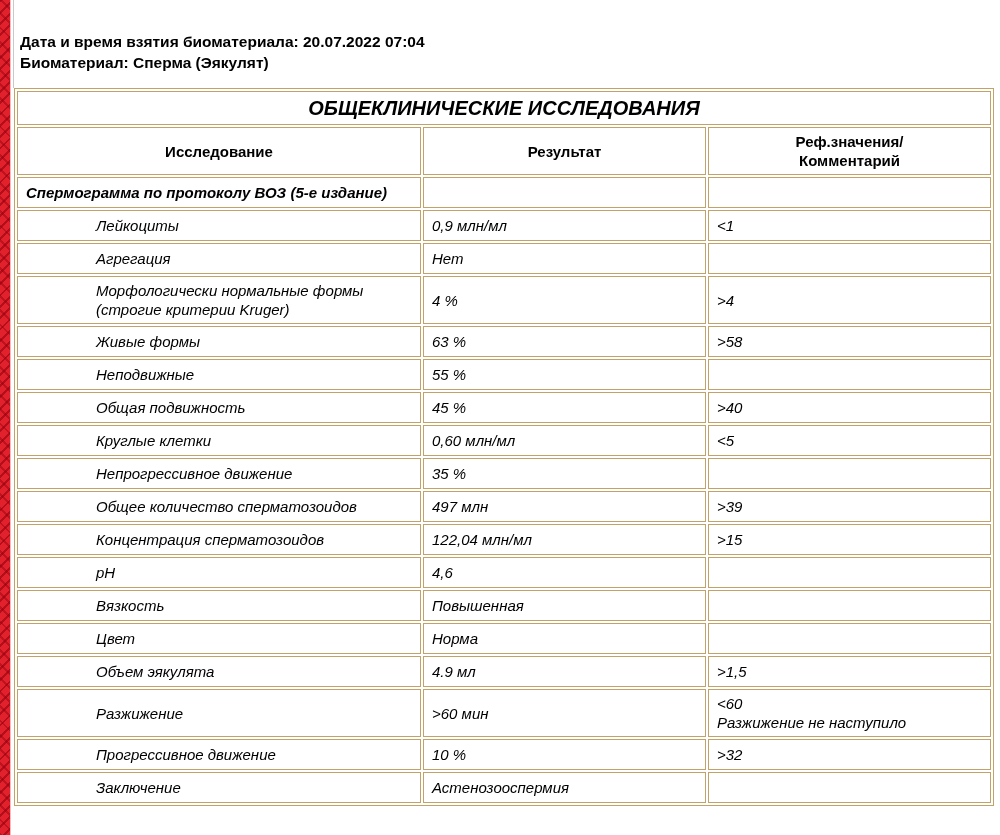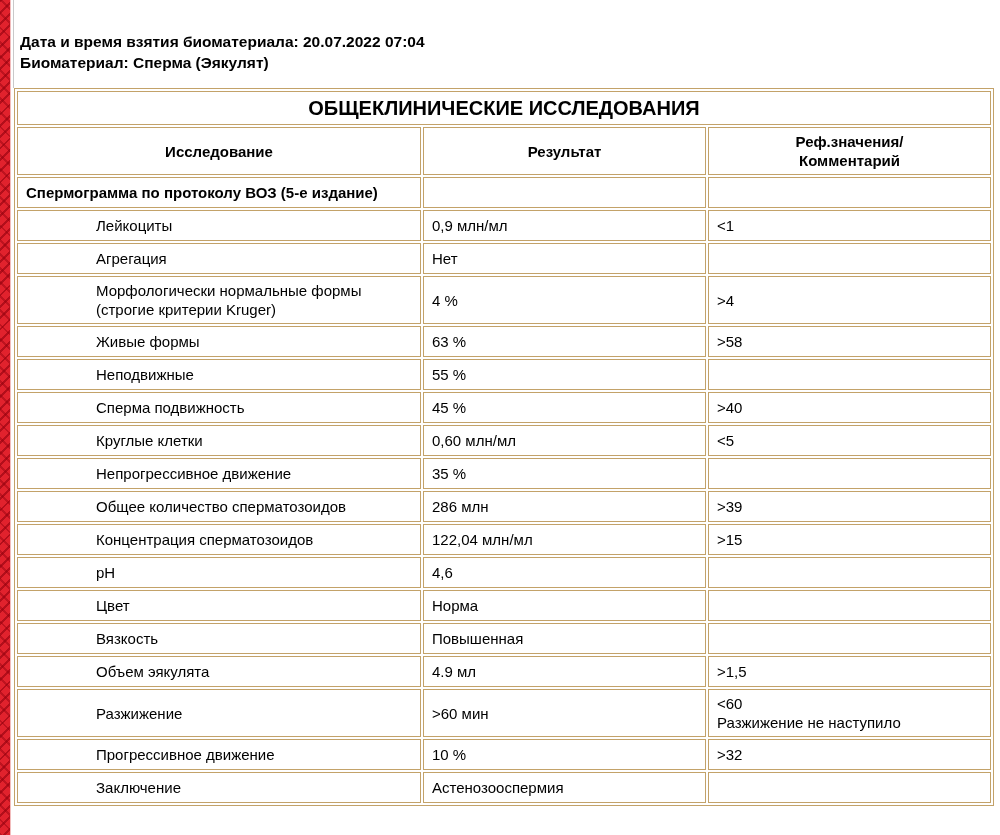--- a/index.html
+++ b/index.html
@@ -49,21 +49,21 @@
     font-size:20px !important; line-height:24px !important;
     font-weight:bold;
     height:41px;
   }
   th.col-h {
     text-align:center !important;
     font-weight:bold;
     white-space:pre-line;
     height:44px;
   }
-  .report-table td { height:31px; }
+  .report-table td { height:31px;font-style:italic; }
   .c-name.indent { padding-left:78px; }
   .c-name.bold { font-weight:bold; }
   .c-ref { white-space:pre-line; padding-left:11px; }
 </style>
 </head>
 <body>
 
 <div class="page">
 
   <div class="red-edge"></div>
@@ -116,57 +116,57 @@
           <td class="c-name indent">Живые формы</td>
           <td class="c-result">63 %</td>
           <td class="c-ref">&gt;58</td>
         </tr>
         <tr>
           <td class="c-name indent">Неподвижные</td>
           <td class="c-result">55 %</td>
           <td class="c-ref"></td>
         </tr>
         <tr>
-          <td class="c-name indent">Сперма подвижность</td>
+          <td class="c-name indent">Общая подвижность</td>
           <td class="c-result">45 %</td>
           <td class="c-ref">&gt;40</td>
         </tr>
         <tr>
           <td class="c-name indent">Круглые клетки</td>
           <td class="c-result">0,60 млн/мл</td>
           <td class="c-ref">&lt;5</td>
         </tr>
         <tr>
           <td class="c-name indent">Непрогрессивное движение</td>
           <td class="c-result">35 %</td>
           <td class="c-ref"></td>
         </tr>
         <tr>
           <td class="c-name indent">Общее количество сперматозоидов</td>
-          <td class="c-result">286 млн</td>
+          <td class="c-result">497 млн</td>
           <td class="c-ref">&gt;39</td>
         </tr>
         <tr>
           <td class="c-name indent">Концентрация сперматозоидов</td>
           <td class="c-result">122,04 млн/мл</td>
           <td class="c-ref">&gt;15</td>
         </tr>
         <tr>
           <td class="c-name indent">pH</td>
           <td class="c-result">4,6</td>
           <td class="c-ref"></td>
         </tr>
         <tr>
-          <td class="c-name indent">Цвет</td>
-          <td class="c-result">Норма</td>
+          <td class="c-name indent">Вязкость</td>
+          <td class="c-result">Повышенная</td>
           <td class="c-ref"></td>
         </tr>
         <tr>
-          <td class="c-name indent">Вязкость</td>
-          <td class="c-result">Повышенная</td>
+          <td class="c-name indent">Цвет</td>
+          <td class="c-result">Норма</td>
           <td class="c-ref"></td>
         </tr>
         <tr>
           <td class="c-name indent">Объем эякулята</td>
           <td class="c-result">4.9 мл</td>
           <td class="c-ref">&gt;1,5</td>
         </tr>
         <tr>
           <td class="c-name indent">Разжижение</td>
           <td class="c-result">&gt;60 мин</td>

